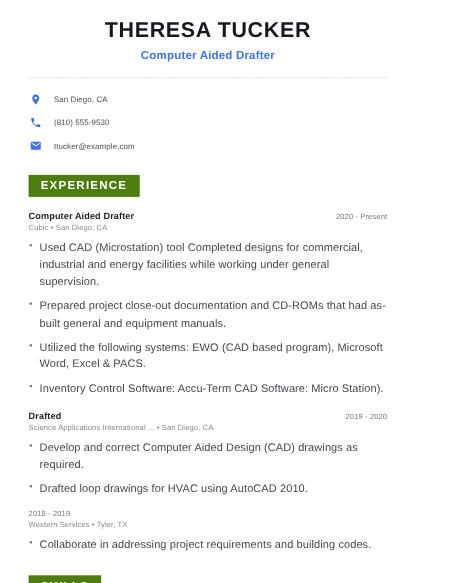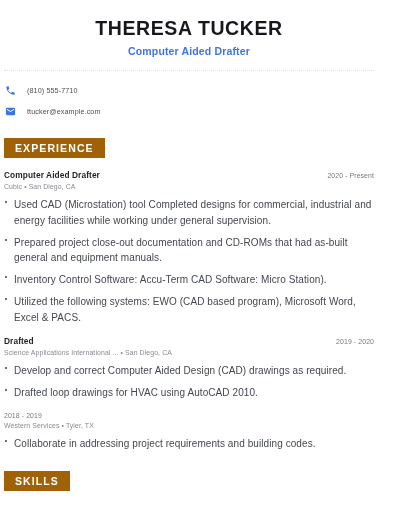--- a/index.html
+++ b/index.html
@@ -9,21 +9,21 @@
     height: 530px;
     background: #ffffff;
     font-family: "Liberation Sans", sans-serif;
     color: #202124;
     overflow: hidden;
   }
 
   .resume {
     width: 378px;
     height: 530px;
-    padding: 0 4px;
+    padding: 0 26px;
     position: relative;
   }
 
   
   .header {
     text-align: center;
     padding-top: 17px;
   }
   .full-name {
     font-size: 19.5px;
@@ -71,21 +71,21 @@
   .contact-text {
     font-size: 7.2px;
     color: #4a4f57;
     letter-spacing: 0.1px;
   }
 
   
   .section { margin-top: 20px; }
   .section-badge {
     display: inline-block;
-    background: #a16207;
+    background: #4d7c0f;
     color: #ffffff;
     font-size: 10.5px;
     font-weight: 700;
     letter-spacing: 1.1px;
     padding: 4px 11px 4px 11px;
   }
 
   .section-body { margin-top: 12px; }
 
   
@@ -147,28 +147,36 @@
 
   <div class="header">
     <div class="full-name">THERESA TUCKER</div>
     <div class="job-title">Computer Aided Drafter</div>
   </div>
 
   <div class="divider"></div>
 
   <div class="contact">
 
+    <div class="contact-row">
+      <span class="contact-icon">
+        <svg width="11" height="11" viewBox="0 0 24 24" fill="currentColor" aria-hidden="true">
+          <path d="M12 2C8.13 2 5 5.13 5 9c0 5.25 7 13 7 13s7-7.75 7-13c0-3.87-3.13-7-7-7zm0 9.5A2.5 2.5 0 1 1 12 6.5a2.5 2.5 0 0 1 0 5z"></path>
+        </svg>
+      </span>
+      <span class="contact-text">San Diego, CA</span>
+    </div>
 
     <div class="contact-row">
       <span class="contact-icon">
         <svg width="11" height="11" viewBox="0 0 24 24" fill="currentColor" aria-hidden="true">
           <path d="M6.6 10.8c1.4 2.8 3.8 5.1 6.6 6.6l2.2-2.2c.3-.3.7-.4 1-.2 1.1.4 2.4.6 3.6.6.6 0 1 .4 1 1V20c0 .6-.4 1-1 1-9.4 0-17-7.6-17-17 0-.6.4-1 1-1h3.5c.6 0 1 .4 1 1 0 1.3.2 2.5.6 3.6.1.4 0 .8-.2 1l-2.3 2.2z"></path>
         </svg>
       </span>
-      <span class="contact-text">(810) 555-7710</span>
+      <span class="contact-text">(810) 555-9530</span>
     </div>
 
     <div class="contact-row">
       <span class="contact-icon">
         <svg width="11" height="11" viewBox="0 0 24 24" fill="currentColor" aria-hidden="true">
           <path d="M20 4H4c-1.1 0-2 .9-2 2v12c0 1.1.9 2 2 2h16c1.1 0 2-.9 2-2V6c0-1.1-.9-2-2-2zm0 4.2-8 5-8-5V6l8 5 8-5v2.2z"></path>
         </svg>
       </span>
       <span class="contact-text">ttucker@example.com</span>
     </div>
@@ -182,22 +190,22 @@
 
       <div class="job">
         <div class="job-head">
           <span class="job-role">Computer Aided Drafter</span>
           <span class="job-dates">2020 - Present</span>
         </div>
         <div class="job-meta">Cubic  •  San Diego, CA</div>
         <ul class="bullets">
           <li class="bullet">Used CAD (Microstation) tool Completed designs for commercial, industrial and energy facilities while working under general supervision.</li>
           <li class="bullet">Prepared project close-out documentation and CD-ROMs that had as-built general and equipment manuals.</li>
+          <li class="bullet">Utilized the following systems: EWO (CAD based program), Microsoft Word, Excel &amp; PACS.</li>
           <li class="bullet">Inventory Control Software: Accu-Term CAD Software: Micro Station).</li>
-          <li class="bullet">Utilized the following systems: EWO (CAD based program), Microsoft Word, Excel &amp; PACS.</li>
         </ul>
       </div>
 
       <div class="job">
         <div class="job-head">
           <span class="job-role">Drafted</span>
           <span class="job-dates">2019 - 2020</span>
         </div>
         <div class="job-meta">Science Applications International ...  •  San Diego, CA</div>
         <ul class="bullets">

